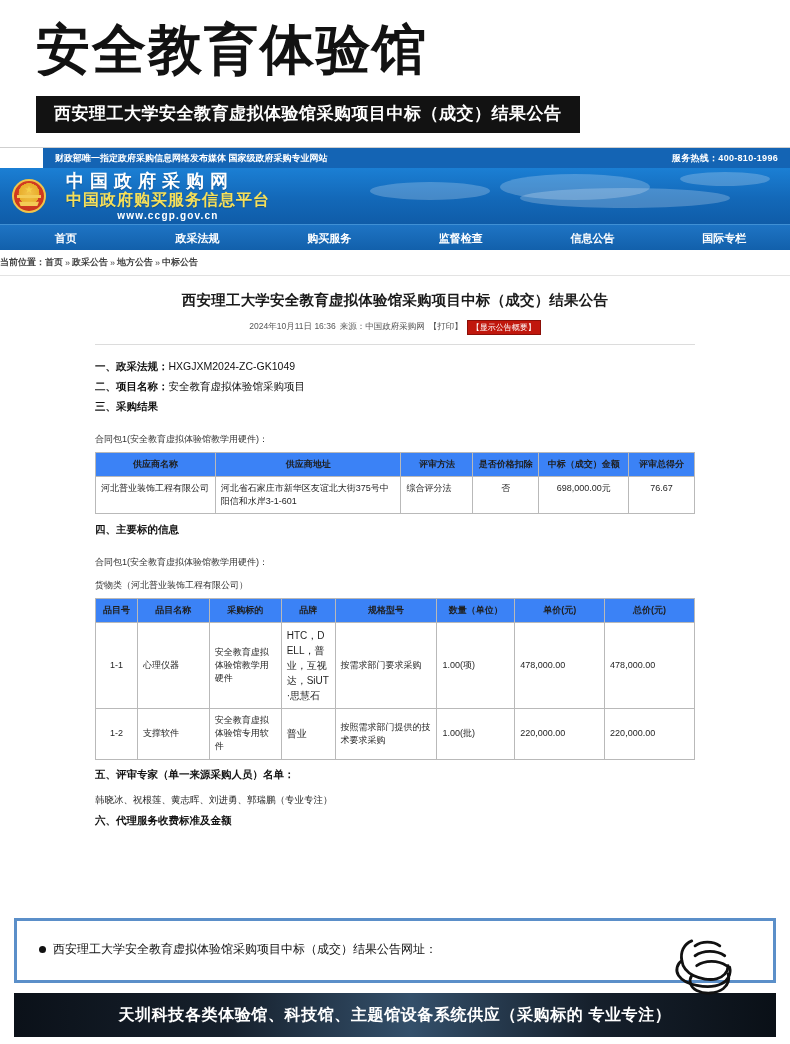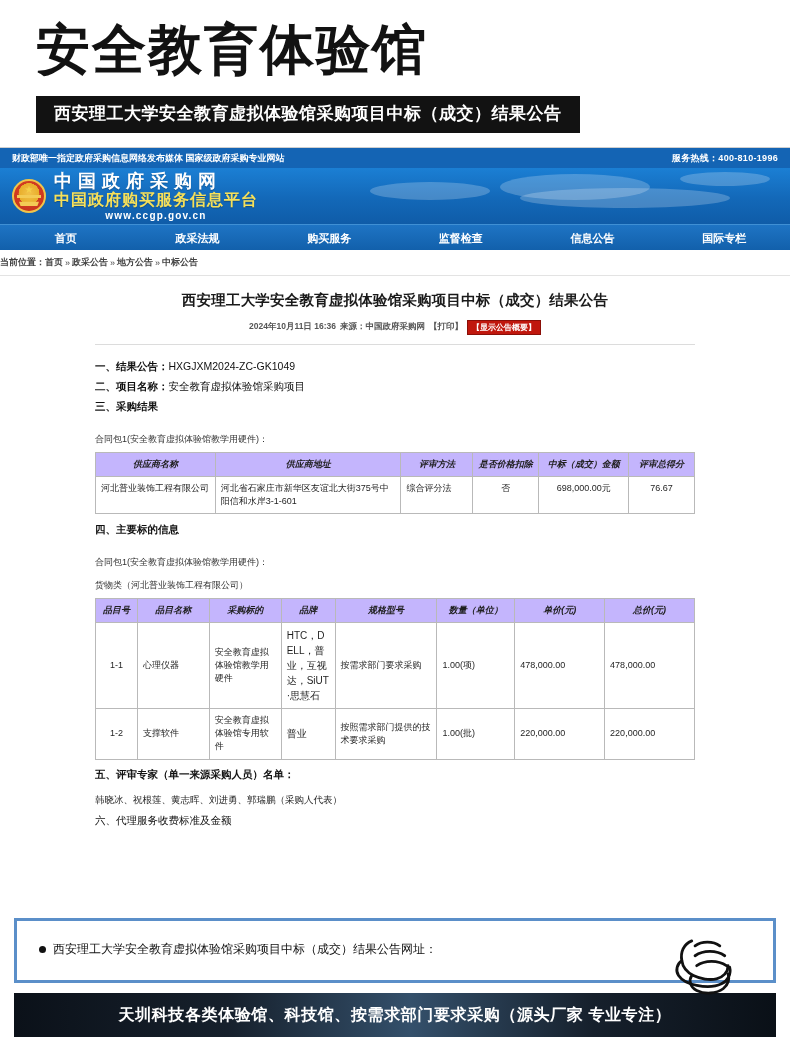--- a/index.html
+++ b/index.html
@@ -23,21 +23,21 @@
     font-size: 17px; font-weight: bold; letter-spacing: 0.5px;
     padding: 8px 18px 9px 18px; line-height: 1.2;
   }
 
   
   .shot { margin-top: 14px; width: 790px; border-top:1px solid #cfcfcf; }
 
   .gov-topbar {
     background: #1464b4; color: #ffffff; height: 20px;
     display: flex; align-items: center; justify-content: space-between;
-    padding: 0 12px; font-size: 9px; font-weight: bold;
+    padding: 0 12px; font-size: 9px; font-weight: bold; margin-left: 43px;
   }
   .gov-topbar .hot { letter-spacing: 0.3px; }
 
   .gov-banner {
     height: 56px; position: relative; overflow: hidden;
     background: linear-gradient(180deg,#1b7fd4 0%, #1368b8 55%, #0f5ca8 100%);
     display: flex; align-items: center; padding-left: 12px;
   }
   .cloud { position:absolute; border-radius:50%; background: rgba(255,255,255,0.22); }
   .c1 { width: 150px; height: 26px; right: 140px; top: 6px; }
@@ -56,21 +56,21 @@
   }
   .emblem .gate {
     position:absolute; left:50%; bottom:5px; transform:translateX(-50%);
     width: 20px; height: 8px; background:#f3cb55;
     clip-path: polygon(0 45%, 100% 45%, 92% 100%, 8% 100%);
   }
   .emblem .gate2 {
     position:absolute; left:50%; bottom:13px; transform:translateX(-50%);
     width: 24px; height: 3px; background:#f3cb55;
   }
-  .logo-text { margin-left: 8px; z-index: 2; }
+  .logo-text { margin-left: 20px; z-index: 2; }
   .logo-l1 {
     color:#ffffff; font-size: 18px; font-weight: bold; letter-spacing: 6px;
     line-height: 1.05; text-shadow: 0 1px 1px rgba(0,0,0,0.25);
   }
   .logo-l2 {
     color:#f6e05a; font-size: 16px; font-weight: bold; letter-spacing: 1px;
     line-height: 1.12; text-shadow: 0 1px 1px rgba(0,0,0,0.25);
   }
   .logo-l3 {
     color:#ffffff; font-size: 10px; font-weight: bold; letter-spacing: 1.2px;
@@ -95,49 +95,49 @@
 
   
   .doc { background:#fff; padding: 14px 0 0 0; }
   .doc-inner { width: 600px; margin: 0 auto; }
   .doc-title {
     text-align:center; font-size: 14.5px; font-weight: bold; color:#1a1a1a;
     line-height: 1.5; letter-spacing: 0.2px;
   }
   .doc-meta {
     text-align:center; font-size: 8.5px; color:#555; margin-top: 8px;
-    display:flex; justify-content:center; align-items:center; gap:4px;font-weight:bold;
+    display:flex; justify-content:center; align-items:center; gap:4px;
   }
   .doc-meta .abstract {
     background:#c0170d; color:#fff; padding: 1px 4px; font-size: 8px;
     border:1px solid #8a0f08;
   }
   .doc-rule { border-top:1px solid #dcdcdc; margin: 9px 0 12px 0; }
 
   .sec { font-size: 10.5px; color:#111; font-weight:bold; line-height: 1.9; }
   .sec .lbl { font-weight: bold; }
   .sec .val { font-weight: normal; }
   .note { font-size: 9px; color:#333; margin: 15px 0 5px 0; line-height:1.7; }
   .note2 { font-size: 9px; color:#333; margin: 9px 0 6px 0; }
 
   table { border-collapse: collapse; width: 100%; }
   table td, table th {
     border: 1px solid #b9b9b9; font-size: 9px; color:#1f1f1f;
     padding: 5px 5px; vertical-align: middle; line-height: 1.45;
     word-break: break-all;
   }
-  table th { font-weight: bold; background:#c4b5fd;font-style:italic; }
+  table th { font-weight: bold; background:#3b82f6; }
   .t1 td { vertical-align: top; }
   .t1 .center { text-align:center; }
   .t2 td { text-align:left; }
   .t2 .c { text-align:center; }
   .brand-cell { font-size: 10px; line-height: 1.5; }
 
   .names { font-size: 9.5px; color:#1f1f1f; margin-top: 7px; line-height:1.9; }
-  .sec-last { font-size: 10.5px; font-weight:normal; color:#111; margin-top:4px; }
+  .sec-last { font-size: 10.5px; font-weight:bold; color:#111; margin-top:4px; }
 
   
   .callout-wrap { position:absolute; left: 14px; top: 918px; width: 762px; }
   .callout {
     border: 3px solid #5b8fc9; background: #ffffff; padding: 6px;
   }
   .callout-inner { position: relative; padding: 14px 16px 16px 16px; }
   .bullet-line { display:flex; align-items:center; gap:7px; }
   .dot { width: 7px; height: 7px; border-radius:50%; background:#111; flex:none; }
   .bullet-text { font-size: 12px; color:#111; font-weight: normal; }
@@ -215,21 +215,21 @@
         <div class="doc-title">西安理工大学安全教育虚拟体验馆采购项目中标（成交）结果公告</div>
         <div class="doc-meta">
           <span>2024年10月11日 16:36</span>
           <span>来源：中国政府采购网</span>
           <span>【打印】</span>
           <span class="abstract">【显示公告概要】</span>
         </div>
         <div class="doc-rule"></div>
 
         <div class="sec">
-          <span class="lbl">一、结果公告：</span><span class="val">HXGJXM2024-ZC-GK1049</span>
+          <span class="lbl">一、政采法规：</span><span class="val">HXGJXM2024-ZC-GK1049</span>
         </div>
         <div class="sec">
           <span class="lbl">二、项目名称：</span><span class="val">安全教育虚拟体验馆采购项目</span>
         </div>
         <div class="sec">三、采购结果</div>
 
         <div class="note">合同包1(安全教育虚拟体验馆教学用硬件)：</div>
 
         <table class="t1">
           <thead>
@@ -289,21 +289,21 @@
               <td class="brand-cell">普业</td>
               <td>按照需求部门提供的技术要求采购</td>
               <td>1.00(批)</td>
               <td>220,000.00</td>
               <td>220,000.00</td>
             </tr>
           </tbody>
         </table>
 
         <div class="sec" style="margin-top:5px">五、评审专家（单一来源采购人员）名单：</div>
-        <div class="names">韩晓冰、祝根莲、黄志晖、刘进勇、郭瑞鹏（采购人代表）</div>
+        <div class="names">韩晓冰、祝根莲、黄志晖、刘进勇、郭瑞鹏（专业专注）</div>
         <div class="sec-last">六、代理服务收费标准及金额</div>
       </div>
     </div>
   </div>
 
   <div class="callout-wrap">
     <div class="callout">
       <div class="callout-inner">
         <div class="bullet-line">
           <span class="dot"></span>
@@ -317,17 +317,17 @@
             <path d="M46 42 C56 35, 72 35, 82 42"></path>
             <path d="M40 12 C30 16, 26 26, 28 36 C29 44, 34 50, 42 54 C50 58, 62 60, 70 58 C78 56, 84 50, 84 42"></path>
             <path d="M28 36 C22 40, 20 48, 24 54 C28 60, 36 64, 46 66 C56 68, 68 68, 76 64 C84 60, 88 52, 86 44"></path>
             <path d="M40 54 C36 60, 38 68, 46 72 C56 77, 70 76, 78 70 C84 65, 86 58, 84 52"></path>
           </g>
         </svg>
       </div>
     </div>
 
     <div class="footer-band">
-      <span>天圳科技各类体验馆、科技馆、按需求部门要求采购（源头厂家  专业专注）</span>
+      <span>天圳科技各类体验馆、科技馆、主题馆设备系统供应（采购标的  专业专注）</span>
     </div>
   </div>
 
 </div>
 
 </body></html>

